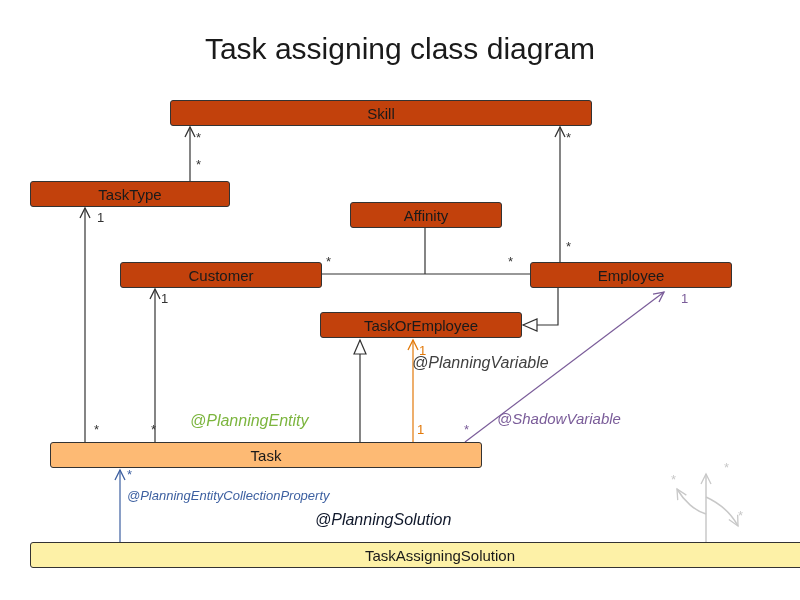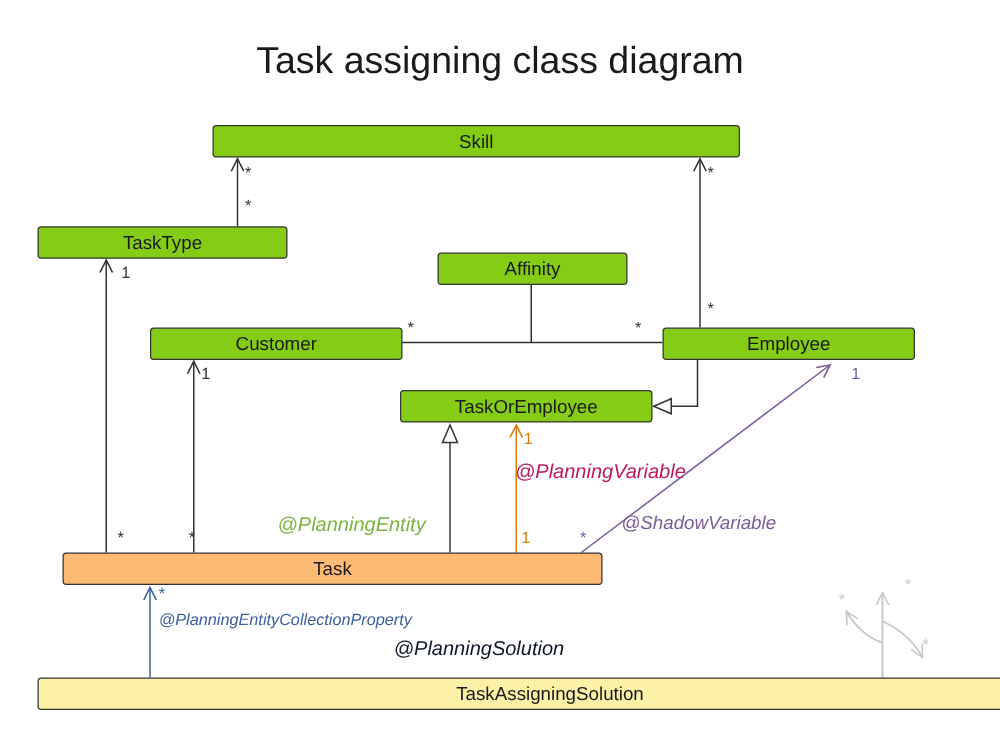--- a/index.html
+++ b/index.html
@@ -7,21 +7,21 @@
     position:relative;width:800px;height:593px;margin:0 auto;background:#ffffff;
     font-family:"Liberation Sans", sans-serif;overflow:hidden;
   }
   #title{
     position:absolute;left:0;top:32px;width:100%;text-align:center;
     font-size:30px;color:#1a1a1a;z-index:3;
   }
   svg.edges{position:absolute;left:0;top:0;z-index:1;pointer-events:none;}
   .uml-box{
     position:absolute;height:24px;border:1.3px solid #333333;border-radius:3px;
-    background:#84cc16;display:flex;align-items:center;justify-content:center;
+    background:#c2410c;display:flex;align-items:center;justify-content:center;
     font-size:15px;color:#1a1a1a;z-index:2;box-sizing:content-box;
   }
   .annotation{
     position:absolute;font-style:italic;z-index:3;white-space:nowrap;
   }
   .mult{
     position:absolute;font-size:13px;z-index:3;line-height:13px;white-space:nowrap;
   }
 </style>
 </head>
@@ -88,22 +88,22 @@
   <div class="uml-box" style="left:320px;top:312px;width:200px;">
     <span>TaskOrEmployee</span>
   </div>
   <div class="uml-box" style="left: 50px; top: 442px; width: 430px; background-color: #fdba74;">
     <span>Task</span>
   </div>
   <div class="uml-box" style="left: 30px; top: 542px; width: 738px; background-color: rgb(253, 241, 167); padding-left: 40px;">
     <span>TaskAssigningSolution</span>
   </div>
 
-  <div class="annotation" style="left: 190px; top: 412px; font-size: 16px; color: rgb(124, 181, 62); margin-left: 32px;">@PlanningEntity</div>
-  <div class="annotation" style="left: 412px; top: 369px; font-size: 16px; color: #be185d;">@PlanningVariable</div>
+  <div class="annotation" style="left: 190px; top: 412px; font-size: 16px; color: rgb(124, 181, 62);">@PlanningEntity</div>
+  <div class="annotation" style="left: 412px; top: 354px; font-size: 16px; color: #404040;">@PlanningVariable</div>
   <div class="annotation" style="left: 497px; top: 410px; font-size: 15px; color: rgb(122, 92, 153);">@ShadowVariable</div>
   <div class="annotation" style="left: 127px; top: 488px; font-size: 13px; color: rgb(60, 95, 160);">@PlanningEntityCollectionProperty</div>
   <div class="annotation" style="left: 315px; top: 511px; font-size: 16px; color: #0f172a;">@PlanningSolution</div>
 
   <span class="mult" style="left: 196px; top: 131px; color: rgb(51, 51, 51);">*</span>
   <span class="mult" style="left: 196px; top: 158px; color: rgb(51, 51, 51);">*</span>
   <span class="mult" style="left: 566px; top: 131px; color: rgb(51, 51, 51);">*</span>
   <span class="mult" style="left: 566px; top: 240px; color: rgb(51, 51, 51);">*</span>
   <span class="mult" style="left: 326px; top: 255px; color: rgb(51, 51, 51);">*</span>
   <span class="mult" style="left: 508px; top: 255px; color: rgb(51, 51, 51);">*</span>

